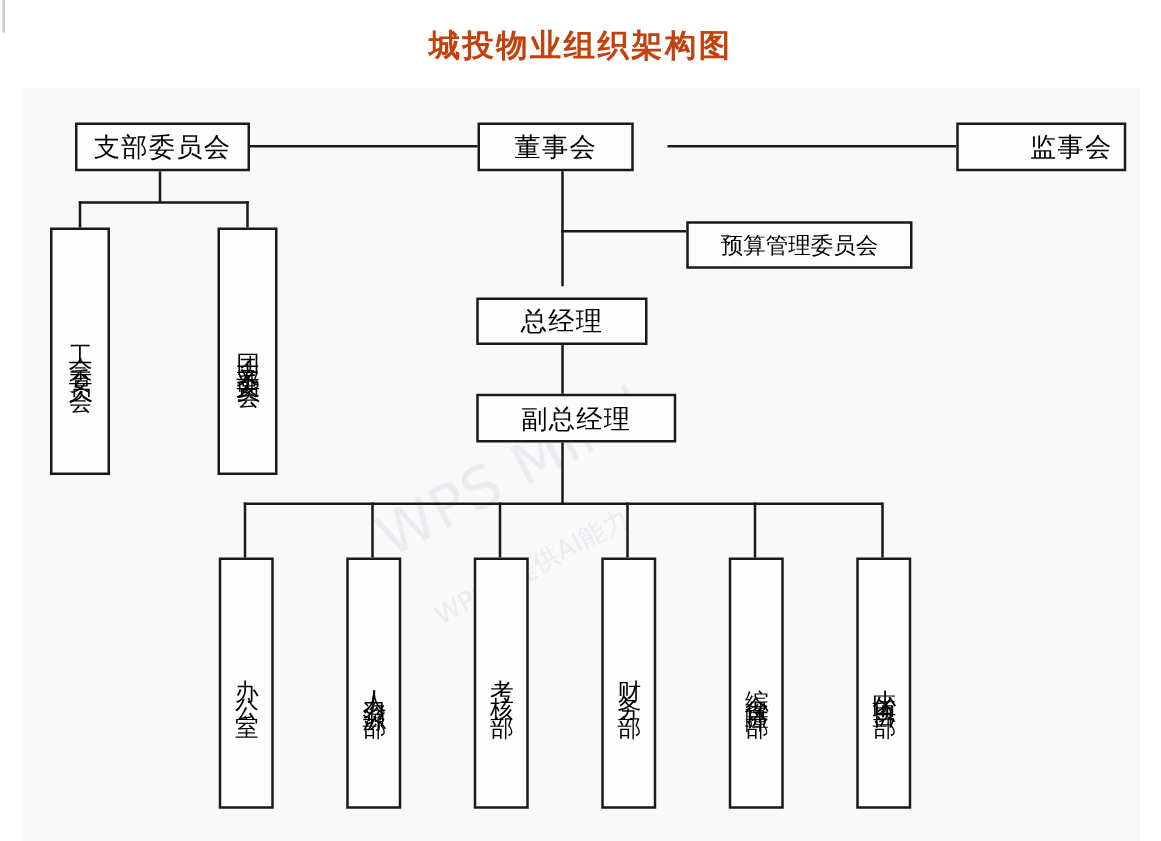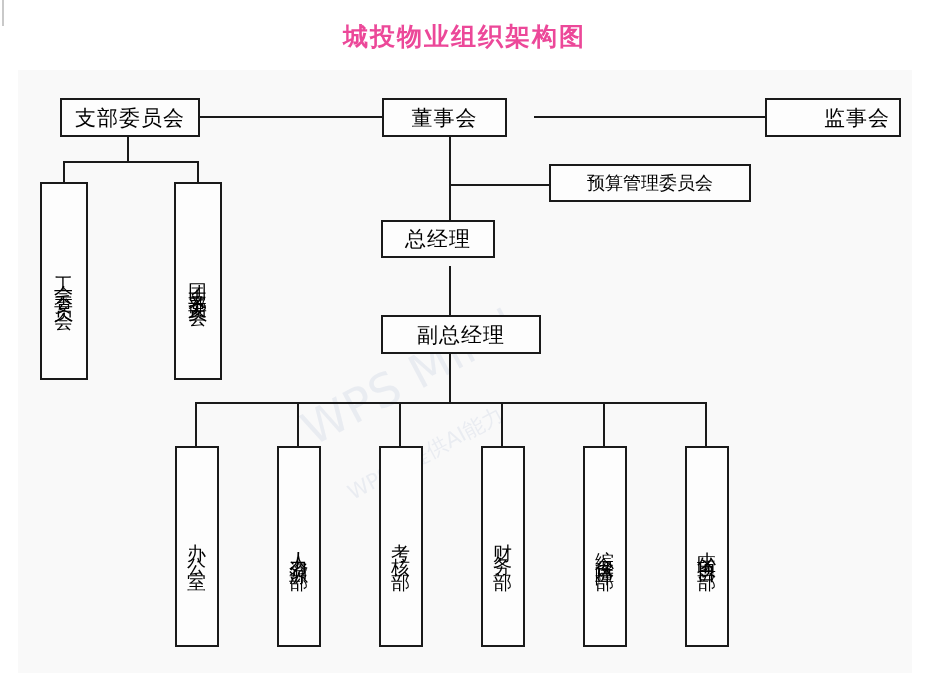--- a/index.html
+++ b/index.html
@@ -42,21 +42,21 @@
   }
 
   .title {
     position: absolute;
     left: 0;
     top: 20px;
     width: 929px;
     text-align: center;
     font-size: 25px;
     font-weight: bold;
-    color: #ec4899;
+    color: #c2410c;
     letter-spacing: 2px;
     font-family: "DejaVu Serif", "Liberation Serif", serif;
   }
 
   
   .node {
     position: absolute;
     box-sizing: border-box;
     border: 2px solid #1a1a1a;
     background: #fdfdfd;
@@ -171,27 +171,27 @@
     <div class="ln lnv" style="left:483px; top:332px; width:2px; height:45px;"></div>
     <div class="ln lnv" style="left:585px; top:332px; width:2px; height:45px;"></div>
     <div class="ln lnv" style="left:687px; top:332px; width:2px; height:45px;"></div>
 
     <div class="node h" style="left:42px; top:28px; width:140px; height:39px;">支部委员会</div>
 
     <div class="node h" style="left:364px; top:28px; width:125px; height:39px;">董事会</div>
 
     <div class="node h" style="left:747px; top:28px; width:136px; height:39px;padding-left:48px;">监事会</div>
 
-    <div class="node h small" style="left:531px; top:94px; width:202px; height:38px;">预算管理委员会</div>
+    <div class="node h small" style="left:531px; top:107px; width:181px; height:38px;">预算管理委员会</div>
 
     <div class="node v" style="left:22px; top:112px; width:48px; height:198px;">工会委员会</div>
 
     <div class="node v tight" style="left:156px; top:112px; width:48px; height:198px;">团支部委员会</div>
 
-    <div class="node h" style="left:363px; top:150px; width:114px; height:38px;">总经理</div>
+    <div class="node h" style="left:363px; top:168px; width:137px; height:38px;">总经理</div>
 
     <div class="node h" style="left:363px; top:245px; width:160px; height:39px;">副总经理</div>
 
     <div class="node v loose" style="left:157px; top:376px; width:44px; height:201px;">办公室</div>
 
     <div class="node v tight" style="left:259px; top:376px; width:44px; height:201px;">人力资源部</div>
 
     <div class="node v loose" style="left:361px; top:376px; width:44px; height:201px;">考核部</div>
 
     <div class="node v loose" style="left:463px; top:376px; width:44px; height:201px;">财务部</div>

